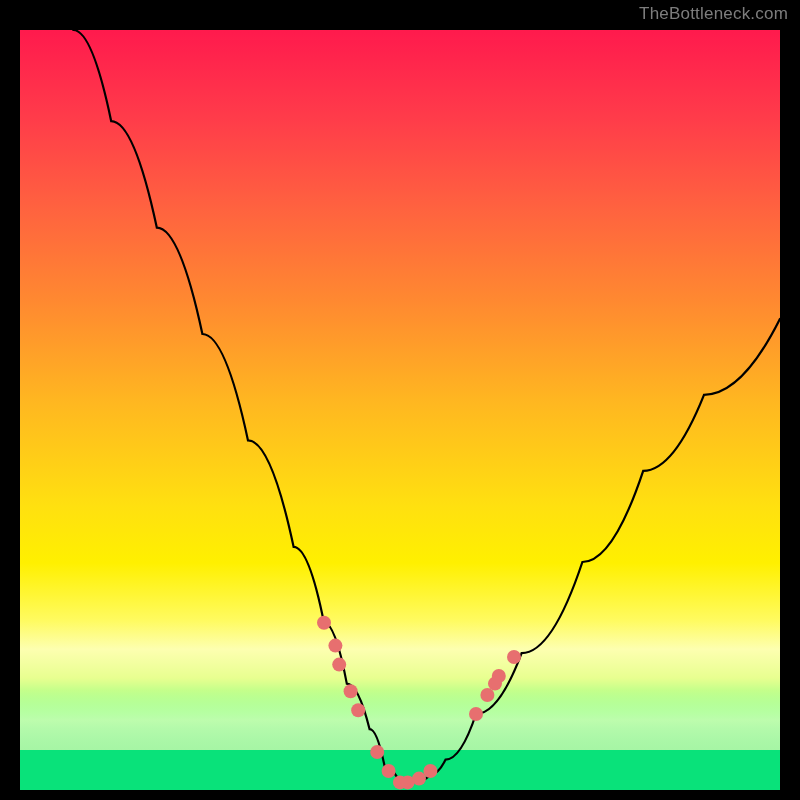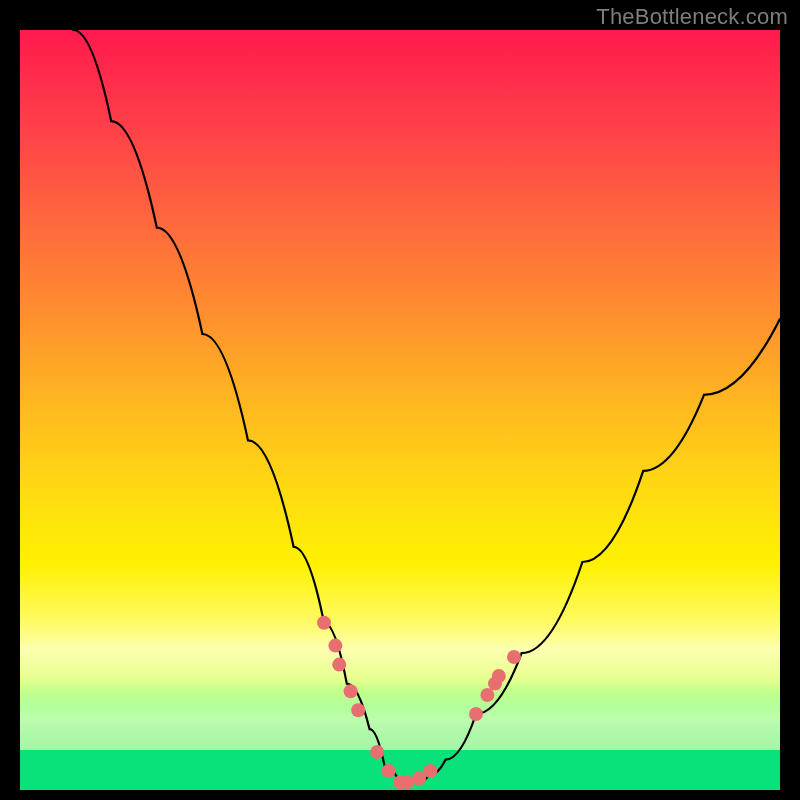--- a/index.html
+++ b/index.html
@@ -60,21 +60,21 @@
     left: 0;
     top: 0;
     width: 760px;
     height: 760px;
   }
   .watermark {
     position: absolute;
     top: 4px;
     right: 12px;
     font-family: Arial, Helvetica, sans-serif;
-    font-size: 22px;
+    font-size: 17px;
     color: #7d7d7d;
     letter-spacing: 0.2px;
   }
 </style>
 </head>
 <body>
 
 <div class="watermark">TheBottleneck.com</div>
 
 <div class="frame">

